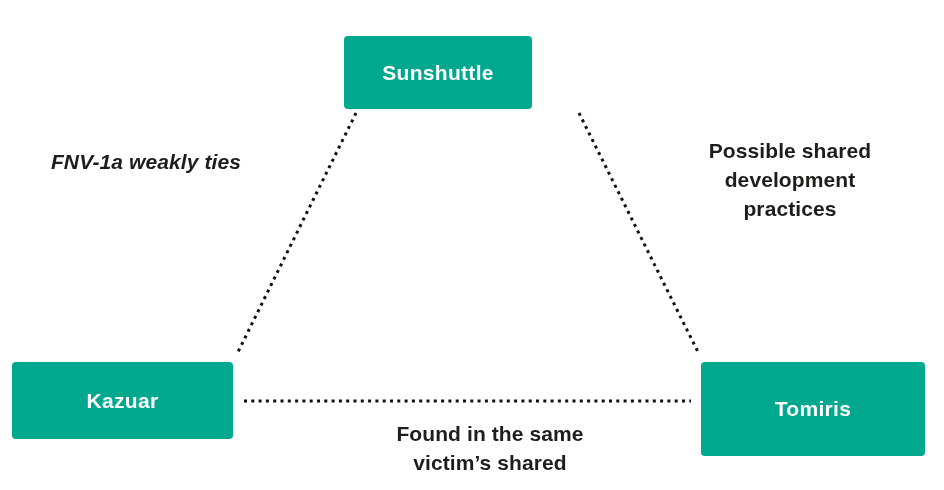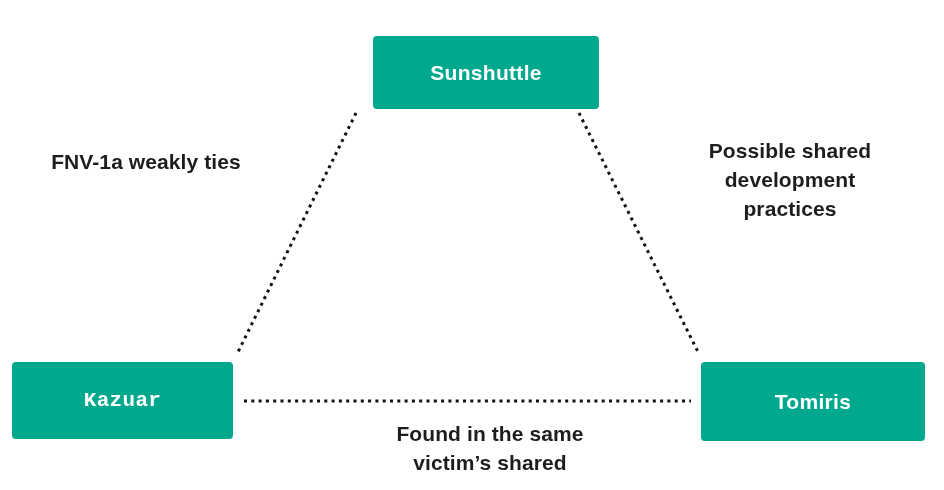--- a/index.html
+++ b/index.html
@@ -61,33 +61,33 @@
 <body>
 
 <div id="canvas">
 
   <svg id="edges-layer" viewBox="0 0 944 490" xmlns="http://www.w3.org/2000/svg">
     <line class="edge" x1="356" y1="113" x2="237" y2="354"></line>
     <line class="edge" x1="579" y1="113" x2="699" y2="354"></line>
     <line class="edge" x1="244" y1="401" x2="691" y2="401"></line>
   </svg>
 
-  <div class="node" style="left:373px; top:36px; width:226px; height:73px;">
+  <div class="node" style="left:344px; top:36px; width:188px; height:73px;">
     <span class="node-label">Sunshuttle</span>
   </div>
 
-  <div class="node" style="left:12px; top:362px; width:221px; height:77px;font-family:Liberation Mono, monospace;">
+  <div class="node" style="left:12px; top:362px; width:221px; height:77px;">
     <span class="node-label">Kazuar</span>
   </div>
 
-  <div class="node" style="left:701px; top:362px; width:224px; height:79px;">
+  <div class="node" style="left:701px; top:362px; width:224px; height:94px;">
     <span class="node-label">Tomiris</span>
   </div>
 
-  <div class="edge-label" style="left:26px; top:147px; width:240px;">
+  <div class="edge-label" style="left:26px; top:147px; width:240px;font-style:italic;">
     <div>FNV-1a weakly ties</div>
   </div>
 
   <div class="edge-label" style="left:670px; top:136px; width:240px;">
     <div>Possible shared</div>
     <div>development</div>
     <div>practices</div>
   </div>
 
   <div class="edge-label" style="left:370px; top:419px; width:240px;">

